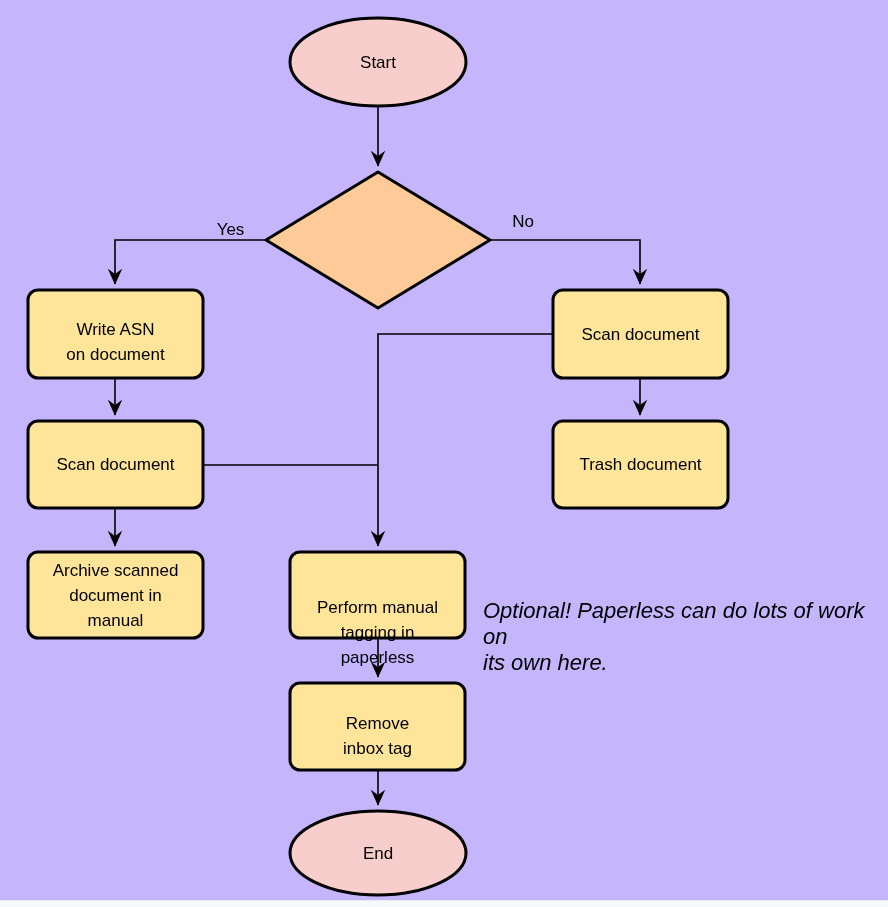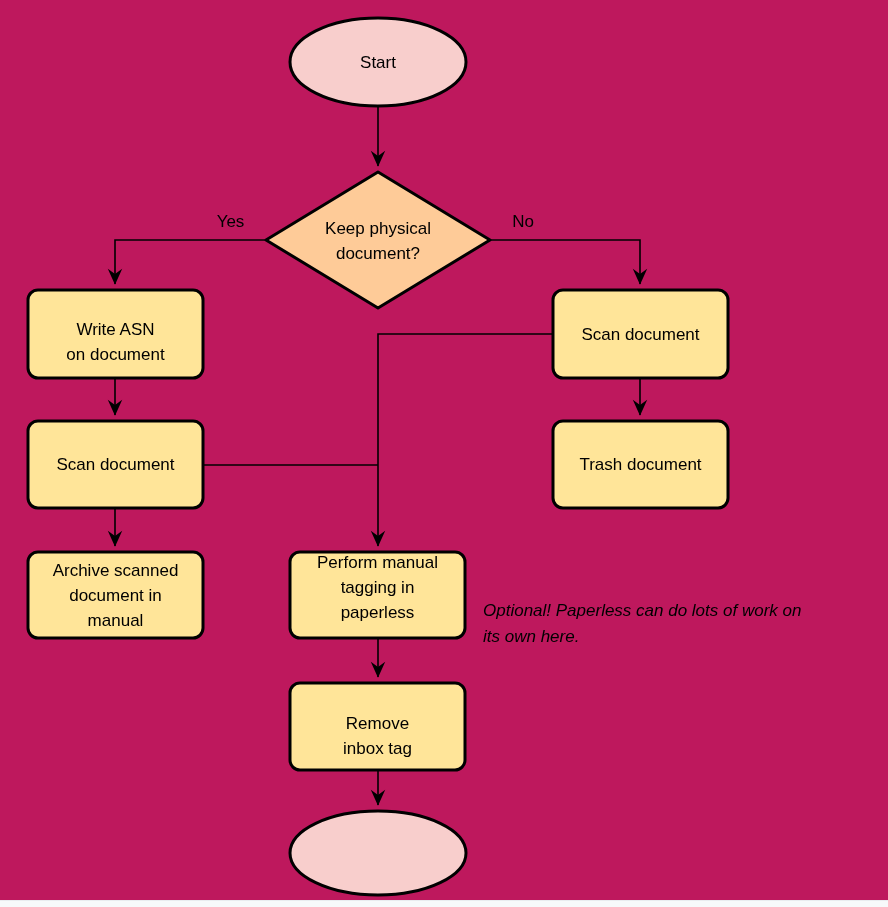--- a/index.html
+++ b/index.html
@@ -1,20 +1,20 @@
 <!DOCTYPE html>
 <html><head>
 <meta charset="utf-8">
 <style>
   html, body { margin: 0; padding: 0; background: #ffffff; }
   #page {
     position: relative;
     width: 888px;
     height: 907px;
-    background: #be185d;
+    background: #c4b5fd;
     font-family: "Liberation Sans", sans-serif;
     overflow: hidden;
   }
   #diagram-svg { position: absolute; left: 0; top: 0; }
   .edge {
     fill: none;
     stroke: #000000;
     stroke-width: 1.6px;
   }
   .shape {
@@ -40,21 +40,21 @@
     align-items: center;
     justify-content: center;
     font-size: 17px;
     color: #000000;
     pointer-events: none;
   }
   .annotation {
     position: absolute;
     left: 483px;
     top: 598px;
-    font-size: 17px;
+    font-size: 22px;
     font-style: italic;
     line-height: 26px;
     color: #000000;
     white-space: pre-line;
   }
   .bottom-strip {
     position: absolute;
     left: 0;
     bottom: 0;
     width: 100%;
@@ -93,45 +93,44 @@
     <rect class="shape" x="28" y="552" width="175" height="86" rx="10" fill="#FFE599"></rect>
     <rect class="shape" x="553" y="290" width="175" height="88" rx="10" fill="#FFE599"></rect>
     <rect class="shape" x="553" y="421" width="175" height="87" rx="10" fill="#FFE599"></rect>
     <rect class="shape" x="290" y="552" width="175" height="86" rx="10" fill="#FFE599"></rect>
     <rect class="shape" x="290" y="683" width="175" height="87" rx="10" fill="#FFE599"></rect>
     <ellipse class="shape" cx="378" cy="853" rx="88" ry="42" fill="#F8CECC"></ellipse>
   </svg>
 
   <div class="node-label" style="left:290px; top:18px; width:176px; height:88px;">Start</div>
 
-  <div class="node-label" style="left:278px; top:198px; width:200px; height:86px;">Keep physical
-document?</div>
 
   <div class="node-label" style="left:28px; top:290px; width:175px; height:104px;">Write ASN
 on document</div>
 
   <div class="node-label" style="left:28px; top:421px; width:175px; height:87px;">Scan document</div>
 
   <div class="node-label" style="left:28px; top:552px; width:175px; height:86px;">Archive scanned
 document in
 manual</div>
 
   <div class="node-label" style="left:553px; top:290px; width:175px; height:88px;">Scan document</div>
 
   <div class="node-label" style="left:553px; top:421px; width:175px; height:87px;border-radius:19px;">Trash document</div>
 
-  <div class="node-label" style="left:290px; top:531px; width:175px; height:112px;">Perform manual
+  <div class="node-label" style="left:290px; top:576px; width:175px; height:112px;">Perform manual
 tagging in
 paperless</div>
 
   <div class="node-label" style="left:290px; top:683px; width:175px; height:105px;">Remove
 inbox tag</div>
 
+  <div class="node-label" style="left:290px; top:811px; width:176px; height:84px;">End</div>
 
-  <div class="edge-label" style="left:203px; top:211px; width:55px; height:22px;text-align:right;">Yes</div>
+  <div class="edge-label" style="left:203px; top:219px; width:55px; height:22px;text-align:right;">Yes</div>
 
   <div class="edge-label" style="left:498px; top:211px; width:50px; height:22px;">No</div>
 
   <div class="annotation">Optional! Paperless can do lots of work on
 its own here.</div>
 
   <div class="bottom-strip"></div>
 </div>
 
 </body></html>

